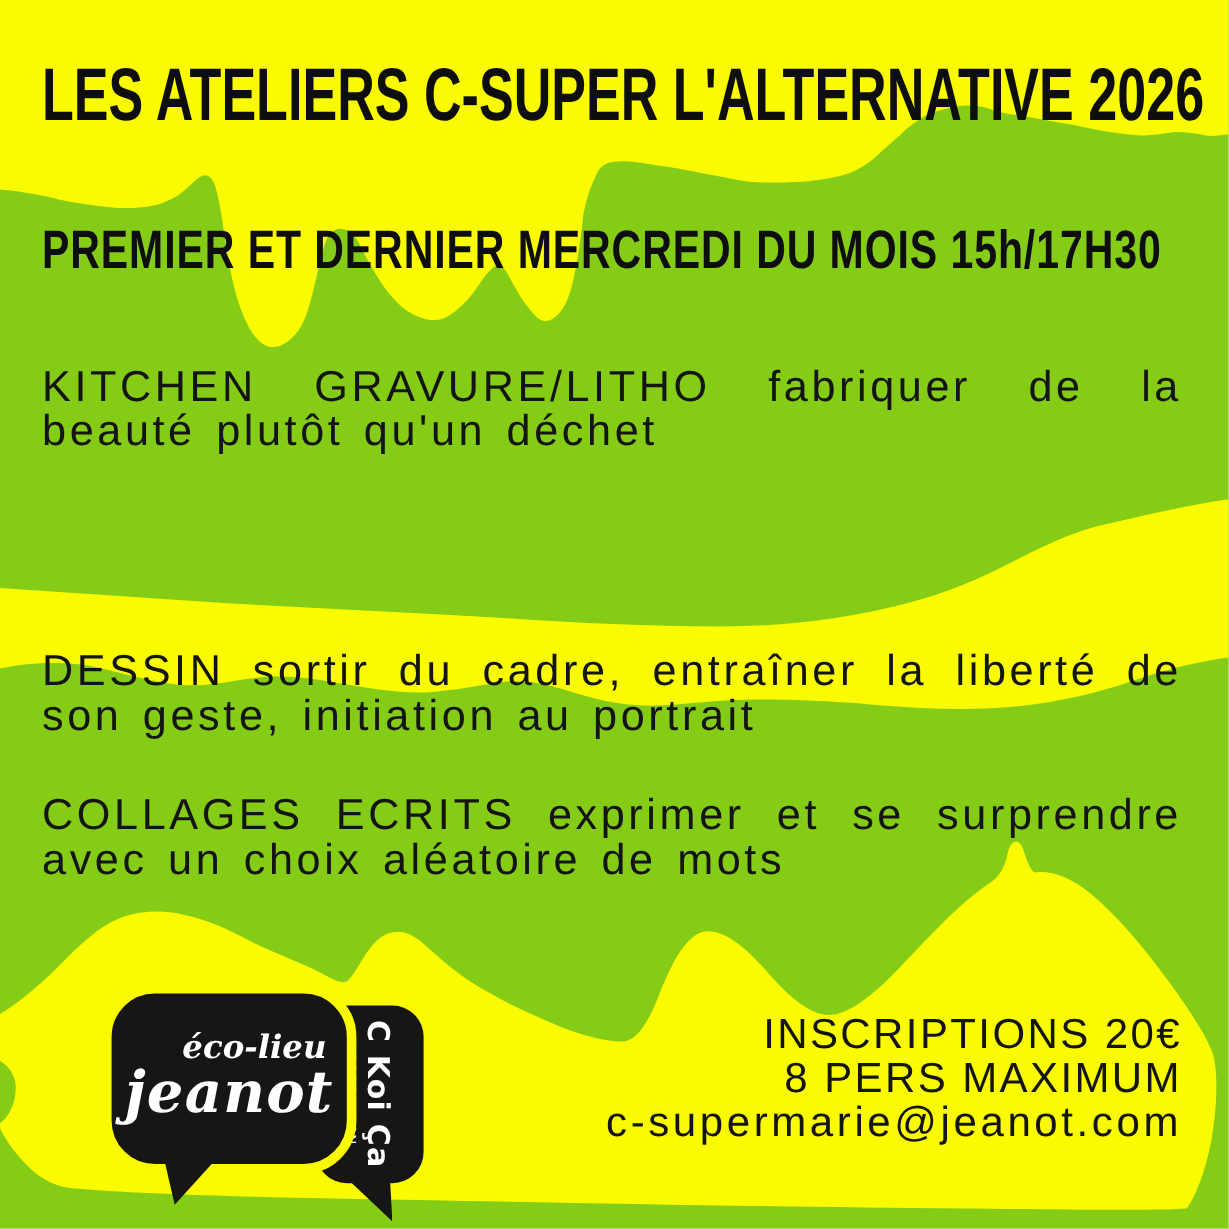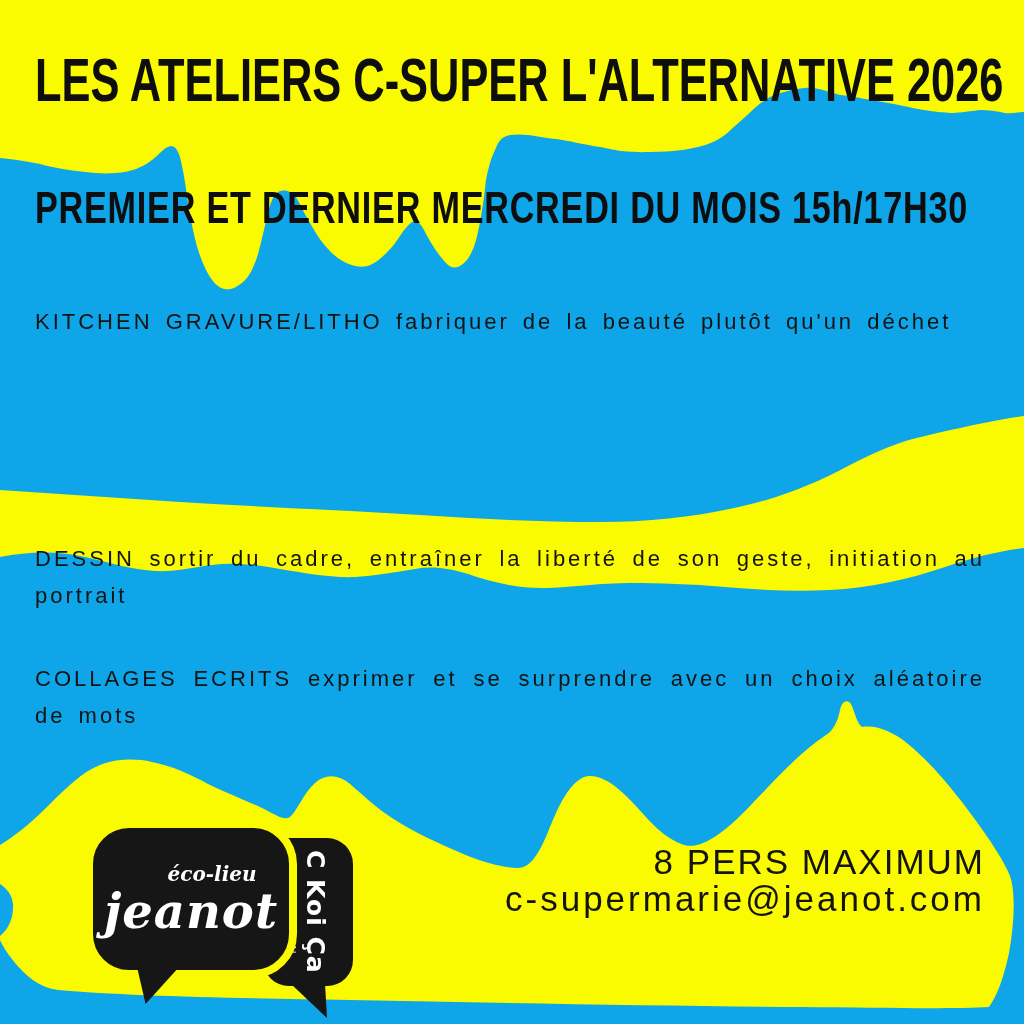--- a/index.html
+++ b/index.html
@@ -1,33 +1,33 @@
 <!DOCTYPE html>
 <html><head>
 <meta charset="utf-8">
 <style>
   html,body{margin:0;padding:0;background:#ffffff;}
   #poster{
-    position:relative;width:1024px;height:1024px;background:#0ea5e9;
+    position:relative;width:1024px;height:1024px;background:#84cc16;
     overflow:hidden;font-family:"Liberation Sans",sans-serif;color:#111;
   }
   #blobs{position:absolute;left:0;top:0;width:1024px;height:1024px;z-index:0;}
   .txt{position:absolute;z-index:2;}
   .title{
     left:35px;top:46px;font-size:62px;font-weight:700;line-height:1.1;
     white-space:nowrap;letter-spacing:0px;
     transform:scaleX(0.70);transform-origin:left top;color:#0e0e0e;
   }
   .subtitle{
     left:35px;top:183px;font-size:45px;font-weight:700;line-height:1.1;
     white-space:nowrap;letter-spacing:1px;
     transform:scaleX(0.76);transform-origin:left top;color:#0e0e0e;
   }
   .para{
-    left:35px;width:950px;font-size:22px;line-height:37px;
+    left:35px;width:950px;font-size:36px;line-height:37px;
     letter-spacing:3px;word-spacing:4px;text-align:justify;color:#141414;
   }
   .para .wname{text-transform:none;}
   .p-kitchen{top:303px;}
   .p-peinture{top:428px;}
   .p-dessin{top:540px;}
   .p-collages{top:660px;}
   .registration{
     right:39px;top:843px;text-align:right;font-size:35px;line-height:37px;
     letter-spacing:2px;color:#141414;
@@ -57,21 +57,21 @@
     background:#161616;border-radius:44px;border:8px solid #FAFA00;z-index:3;
     box-sizing:content-box;
     display:flex;flex-direction:column;align-items:center;justify-content:center;
   }
   .tail-front{
     position:absolute;left:42px;top:138px;width:62px;height:48px;background:#161616;z-index:4;
     clip-path:polygon(12% 0,100% 0,30% 100%);
   }
   .eco-lieu{
     font-family:"DejaVu Serif",serif;font-style:italic;font-weight:700;
-    color:#fff;font-size:20px;line-height:24px;margin-left:42px;
+    color:#fff;font-size:27px;line-height:24px;margin-left:42px;
   }
   .jeanot{
     font-family:"DejaVu Serif",serif;font-style:italic;font-weight:700;
     color:#fff;font-size:48px;line-height:50px;letter-spacing:1px;
   }
 </style>
 </head>
 <body>
 
 <div id="poster">
@@ -87,20 +87,21 @@
   <div class="txt subtitle">PREMIER ET DERNIER MERCREDI DU MOIS 15h/17H30</div>
 
   <p class="txt para p-kitchen" style="margin:0;"><span class="wname">KITCHEN GRAVURE/LITHO</span> <span>fabriquer de la beauté plutôt qu'un déchet</span></p>
 
 
   <p class="txt para p-dessin" style="margin:0;"><span class="wname">DESSIN</span> <span>sortir du cadre, entraîner la liberté de son geste, initiation au portrait</span></p>
 
   <p class="txt para p-collages" style="margin:0;"><span class="wname">COLLAGES ECRITS</span> <span>exprimer et se surprendre avec un choix aléatoire de mots</span></p>
 
   <div class="txt registration">
+    <div>INSCRIPTIONS 20€</div>
     <div>8 PERS MAXIMUM</div>
     <div class="email">c-supermarie@jeanot.com</div>
   </div>
 
   <div class="logo">
     <div class="bubble-back">
       <span class="assoc-label">ASSOCIATION</span>
       <span class="assoc-name">C Koi Ça</span>
     </div>
     <div class="tail-back"></div>

